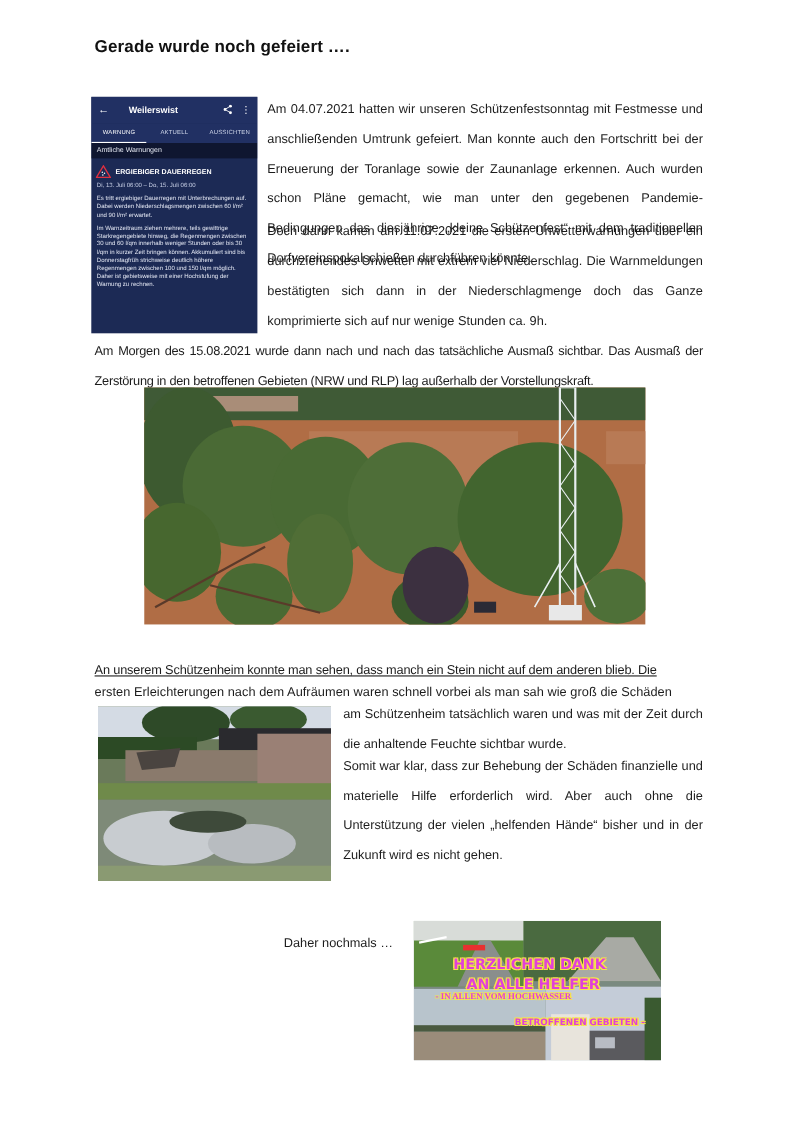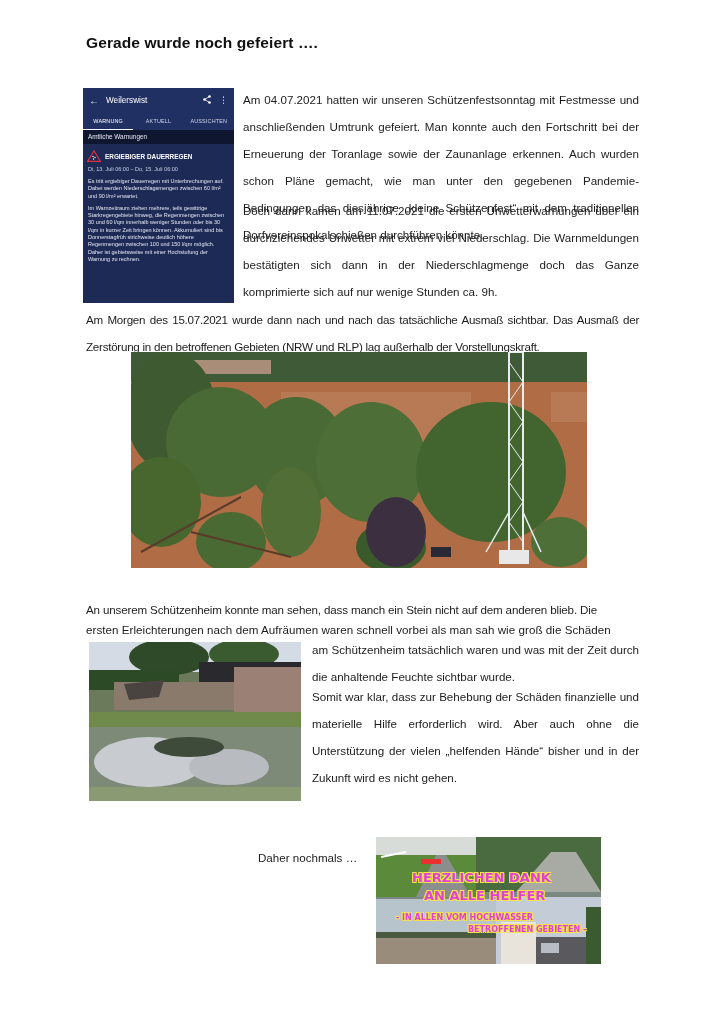--- a/index.html
+++ b/index.html
@@ -7,21 +7,21 @@
          font-family: "Liberation Sans", sans-serif; color: #1a1a1a; }
   .page { position: absolute; inset: 0; }
   .title { position: absolute; left: 86px; top: 34px; font-size: 15.5px; font-weight: bold; color: #111; letter-spacing: 0.1px; }
   .para { position: absolute; font-size: 11.6px; line-height: 27px; color: #1c1c1c; }
   .justify { text-align: justify; text-align-last: left; }
 
   
   .phone { position: absolute; left: 83px; top: 88px; width: 151px; height: 215px; background: #1c2a55; color: #e8ecf6; font-size: 6.2px; overflow: hidden; }
   .ph-header { height: 24px; background: #213063; display: flex; align-items: center; padding: 0 6px; }
   .ph-back { font-size: 10px; width: 12px; color: #fff; }
-  .ph-title { font-weight: normal; font-size: 8.2px; color: #fff; margin-left: 5px; flex: 1; }
+  .ph-title { font-weight: bold; font-size: 8.2px; color: #fff; margin-left: 16px; flex: 1; }
   .ph-share { font-size: 9px; color: #fff; margin-right: 8px; }
   .ph-more { font-size: 9px; color: #fff; }
   .ph-tabs { display: flex; height: 18px; background: #213063; position: relative; }
   .ph-tab { flex: 1; text-align: center; font-size: 5.4px; line-height: 18px; color: #cfd6ea; letter-spacing: 0.2px; }
   .ph-tab.active { color: #fff; border-bottom: 1.5px solid #ffffff; }
   .ph-section { height: 14px; line-height: 14px; background: #0f1630; color: #e4e8f2; font-size: 6.4px; padding-left: 5px; }
   .ph-warn-row { display: flex; align-items: center; padding: 6px 4px 2px 4px; }
   .ph-warn-icon { width: 14px; height: 12px; margin-right: 4px; }
   .ph-warn-title { font-weight: bold; font-size: 6.4px; color: #fff; }
   .ph-dates { padding: 2px 5px; font-size: 5.5px; color: #c8d0e6; }
@@ -76,21 +76,21 @@
     </div>
     <div class="ph-dates">Di, 13. Juli 06:00 – Do, 15. Juli 06:00</div>
     <div class="ph-text">
       <p>Es tritt ergiebiger Dauerregen mit Unterbrechungen auf. Dabei werden Niederschlagsmengen zwischen 60 l/m² und 90 l/m² erwartet.</p>
       <p>Im Warnzeitraum ziehen mehrere, teils gewittrige Starkregengebiete hinweg, die Regenmengen zwischen 30 und 60 l/qm innerhalb weniger Stunden oder bis 30 l/qm in kurzer Zeit bringen können. Akkumuliert sind bis Donnerstagfrüh strichweise deutlich höhere Regenmengen zwischen 100 und 150 l/qm möglich. Daher ist gebietsweise mit einer Hochstufung der Warnung zu rechnen.</p>
     </div>
   </div>
 
   <div class="para justify" style="left:243px; top:86px; width:396px;">Am 04.07.2021 hatten wir unseren Schützenfestsonntag mit Festmesse und anschließenden Umtrunk gefeiert. Man konnte auch den Fortschritt bei der Erneuerung der Toranlage sowie der Zaunanlage erkennen. Auch wurden schon Pläne gemacht, wie man unter den gegebenen Pandemie-Bedingungen das diesjährige „kleine Schützenfest“ mit dem traditionellen Dorfvereinspokalschießen durchführen könnte.</div>
   <div class="para justify" style="left:243px; top:197px; width:396px;">Doch dann kamen am 11.07.2021 die ersten Unwetterwarnungen über ein durchziehendes Unwetter mit extrem viel Niederschlag. Die Warnmeldungen bestätigten sich dann in der Niederschlagmenge doch das Ganze komprimierte sich auf nur wenige Stunden ca. 9h.</div>
-  <div class="para justify" style="left:86px; top:306px; width:553px; letter-spacing:-0.25px;">Am Morgen des 15.07.2021 wurde dann nach und nach das tatsächliche Ausmaß sichtbar. Das Ausmaß der Zerstörung in den betroffenen Gebieten (NRW und RLP) lag außerhalb der Vorstellungskraft.</div>
+  <div class="para justify" style="left:86px; top:306px; width:553px; letter-spacing:-0.25px;">Am Morgen des 15.08.2021 wurde dann nach und nach das tatsächliche Ausmaß sichtbar. Das Ausmaß der Zerstörung in den betroffenen Gebieten (NRW und RLP) lag außerhalb der Vorstellungskraft.</div>
 
   <div class="photo" style="left:131px; top:352px; width:456px; height:216px;">
     <svg viewBox="0 0 456 216" preserveAspectRatio="none">
       <rect width="456" height="216" fill="#b06d45"></rect>
       <rect x="0" y="0" width="456" height="30" fill="#3f5a36"></rect>
       <rect x="30" y="8" width="110" height="14" fill="#a98d78"></rect>
       <rect x="150" y="40" width="190" height="60" fill="#b87a55"></rect>
       <rect x="420" y="40" width="36" height="30" fill="#b87a55"></rect>
       <ellipse cx="40" cy="60" rx="45" ry="60" fill="#3d5a30"></ellipse>
       <ellipse cx="90" cy="90" rx="55" ry="55" fill="#4a6a35"></ellipse>
@@ -106,21 +106,21 @@
       <path d="M10,200 L110,145" stroke="#5a3a2a" stroke-width="2"></path>
       <path d="M60,180 L160,205" stroke="#5a3a2a" stroke-width="2"></path>
       <rect x="378" y="0" width="14" height="210" fill="none" stroke="#e8eef0" stroke-width="2"></rect>
       <path d="M378,10 L392,30 L378,50 L392,70 L378,90 L392,110 L378,130 L392,150 L378,170 L392,190" stroke="#e8eef0" stroke-width="1" fill="none"></path>
       <path d="M378,160 L355,200 M392,160 L410,200" stroke="#e8eef0" stroke-width="1.5"></path>
       <rect x="368" y="198" width="30" height="14" fill="#e8e8e8"></rect>
       <rect x="300" y="195" width="20" height="10" fill="#2a2a35"></rect>
     </svg>
   </div>
 
-  <div class="para" style="left:86px; top:596px; width:553px; letter-spacing:-0.15px;">An unserem Schützenheim konnte man sehen, dass manch ein Stein nicht auf dem anderen blieb. Die</div>
+  <div class="para" style="left:86px; top:596px; width:553px; letter-spacing:-0.15px;text-decoration:underline;">An unserem Schützenheim konnte man sehen, dass manch ein Stein nicht auf dem anderen blieb. Die</div>
   <div class="para" style="left:86px; top:616px; width:553px; letter-spacing:0.05px;">ersten Erleichterungen nach dem Aufräumen waren schnell vorbei als man sah wie groß die Schäden</div>
 
   <div class="photo" style="left:89px; top:642px; width:212px; height:159px;">
     <svg viewBox="0 0 212 159" preserveAspectRatio="none">
       <rect width="212" height="159" fill="#6a7a5a"></rect>
       <rect x="0" y="0" width="212" height="30" fill="#d4dbe4"></rect>
       <ellipse cx="80" cy="15" rx="40" ry="18" fill="#2e4a28"></ellipse>
       <ellipse cx="155" cy="12" rx="35" ry="15" fill="#3a5a30"></ellipse>
       <rect x="0" y="28" width="90" height="20" fill="#2c4a25"></rect>
       <rect x="110" y="20" width="102" height="20" fill="#2a2a2e"></rect>
@@ -159,17 +159,17 @@
       <rect x="0" y="101" width="120" height="26" fill="#9a8c7a"></rect>
 
       <rect x="120" y="60" width="105" height="67" fill="#c4ccd8"></rect>
       <rect x="125" y="85" width="35" height="42" fill="#e8e4dc"></rect>
       <rect x="160" y="100" width="65" height="27" fill="#5a5a5e"></rect>
       <rect x="165" y="106" width="18" height="10" fill="#b8bcc4"></rect>
       <rect x="210" y="70" width="15" height="57" fill="#3a5a30"></rect>
     </svg>
     <div class="banner-text" style="left:36px; top:33px; font-size:13px;">HERZLICHEN DANK</div>
     <div class="banner-text" style="left:48px; top:51px; font-size:13px;">AN ALLE HELFER</div>
-    <div class="banner-text" style="left:20px; top:76px; font-size:8px;">- IN ALLEN VOM HOCHWASSER</div>
+    <div class="banner-text" style="left:20px; top:64px; font-size:8px;font-family:Liberation Serif, serif;">- IN ALLEN VOM HOCHWASSER</div>
     <div class="banner-text" style="left:80px; top:88px; font-size:8px;padding-left:12px;">BETROFFENEN GEBIETEN -</div>
   </div>
 
 </div>
 
 </body></html>

